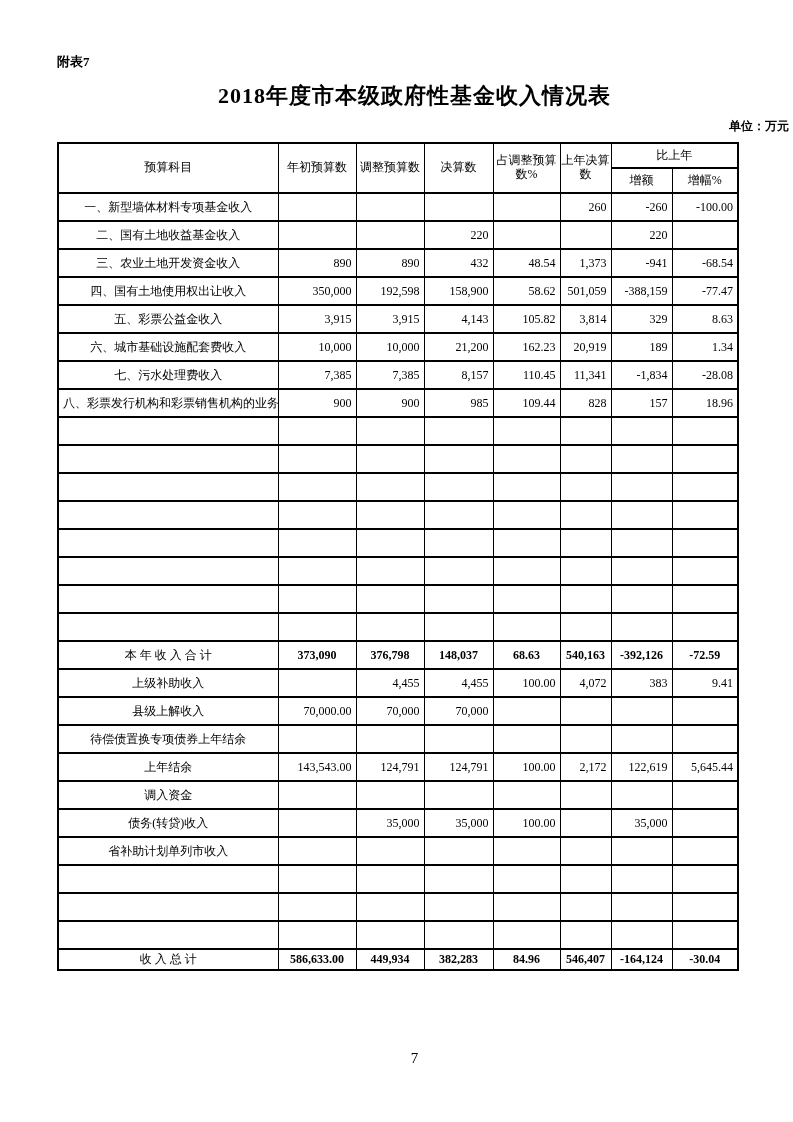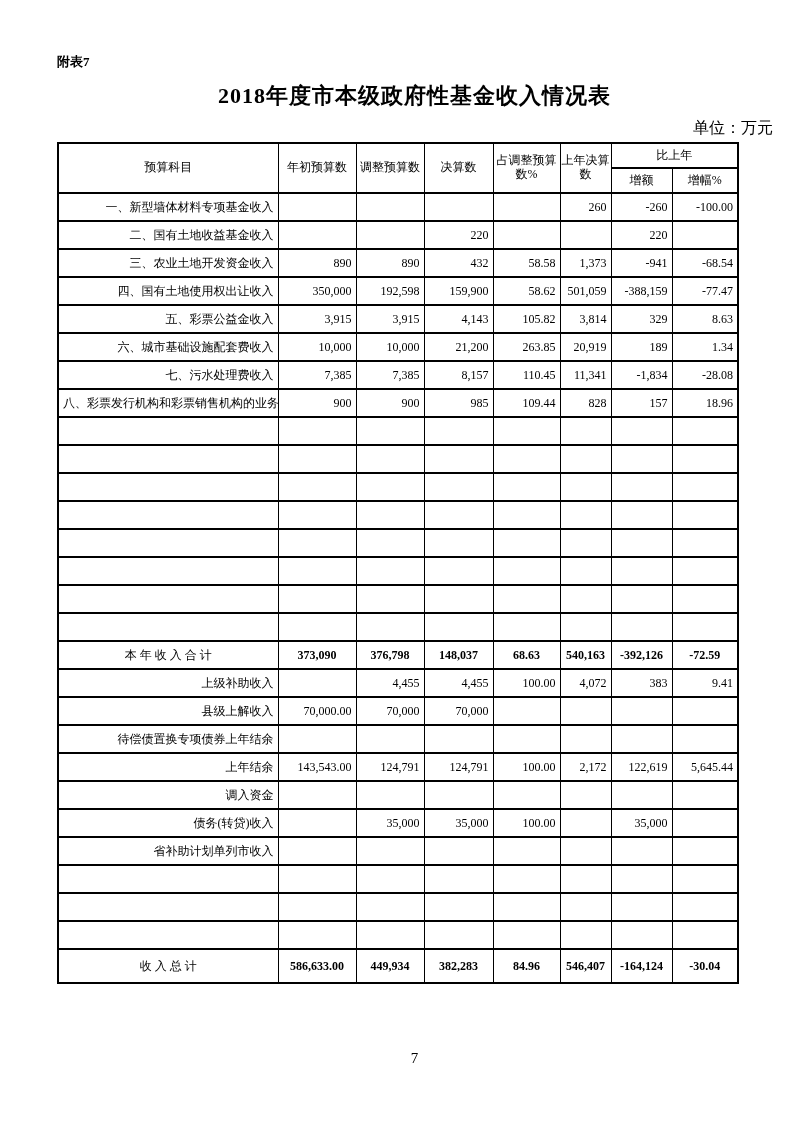--- a/index.html
+++ b/index.html
@@ -15,22 +15,23 @@
   .appendix-label {
     position:absolute; left:57px; top:53px;
     font-size:13px; font-weight:bold;
   }
   .doc-title {
     position:absolute; left:0; right:0; top:81px;
     text-align:center;
     font-size:22px; font-weight:bold; letter-spacing:1px;
   }
   .unit-label {
-    position:absolute; right:56px; top:118px;
-    font-size:16px;
+    position:absolute; right:40px; top:118px;
+    font-size:12px;
+    font-weight:bold;
   }
   table.budget-table {
     position:absolute; left:57px; top:142px;
     width:681px;
     border-collapse:collapse;
     table-layout:fixed;
     border:2px solid #000;
   }
   .budget-table th, .budget-table td {
     border:solid #000;
@@ -44,33 +45,33 @@
     font-weight:normal;
     text-align:center;
     line-height:1.15;
     padding:0 1px;
   }
   .budget-table td {
     height:28px;
     padding:0 4px;
   }
   td.label-cell {
-    text-align:right;
+    text-align:center;
     white-space:nowrap;
     overflow:hidden;
   }
   td.num-cell {
     text-align:right;
     font-variant-numeric:tabular-nums;
   }
   tr.row-total td.num-cell,
   tr.row-grand td.num-cell { font-weight:bold;text-align:center; }
   tr.row-total td.label-cell,
   tr.row-grand td.label-cell { text-align:center; }
-  tr.row-grand td { height:34px; }
+  tr.row-grand td { height:21px; }
   .page-number {
     position:absolute; left:0; right:0; top:1050px;
     text-align:center;
     font-size:15px;
   }
 </style>
 </head>
 <body>
 
 <div class="page">
@@ -126,51 +127,51 @@
           <td class="num-cell"></td>
           <td class="num-cell"></td>
           <td class="num-cell">220</td>
           <td class="num-cell"></td>
         </tr>
         <tr class="row-item">
           <td class="label-cell">三、农业土地开发资金收入</td>
           <td class="num-cell">890</td>
           <td class="num-cell">890</td>
           <td class="num-cell">432</td>
-          <td class="num-cell">58.58</td>
+          <td class="num-cell">48.54</td>
           <td class="num-cell">1,373</td>
           <td class="num-cell">-941</td>
           <td class="num-cell">-68.54</td>
         </tr>
         <tr class="row-item">
           <td class="label-cell">四、国有土地使用权出让收入</td>
           <td class="num-cell">350,000</td>
           <td class="num-cell">192,598</td>
-          <td class="num-cell">159,900</td>
+          <td class="num-cell">158,900</td>
           <td class="num-cell">58.62</td>
           <td class="num-cell">501,059</td>
           <td class="num-cell">-388,159</td>
           <td class="num-cell">-77.47</td>
         </tr>
         <tr class="row-item">
           <td class="label-cell">五、彩票公益金收入</td>
           <td class="num-cell">3,915</td>
           <td class="num-cell">3,915</td>
           <td class="num-cell">4,143</td>
           <td class="num-cell">105.82</td>
           <td class="num-cell">3,814</td>
           <td class="num-cell">329</td>
           <td class="num-cell">8.63</td>
         </tr>
         <tr class="row-item">
           <td class="label-cell">六、城市基础设施配套费收入</td>
           <td class="num-cell">10,000</td>
           <td class="num-cell">10,000</td>
           <td class="num-cell">21,200</td>
-          <td class="num-cell">263.85</td>
+          <td class="num-cell">162.23</td>
           <td class="num-cell">20,919</td>
           <td class="num-cell">189</td>
           <td class="num-cell">1.34</td>
         </tr>
         <tr class="row-item">
           <td class="label-cell">七、污水处理费收入</td>
           <td class="num-cell">7,385</td>
           <td class="num-cell">7,385</td>
           <td class="num-cell">8,157</td>
           <td class="num-cell">110.45</td>

